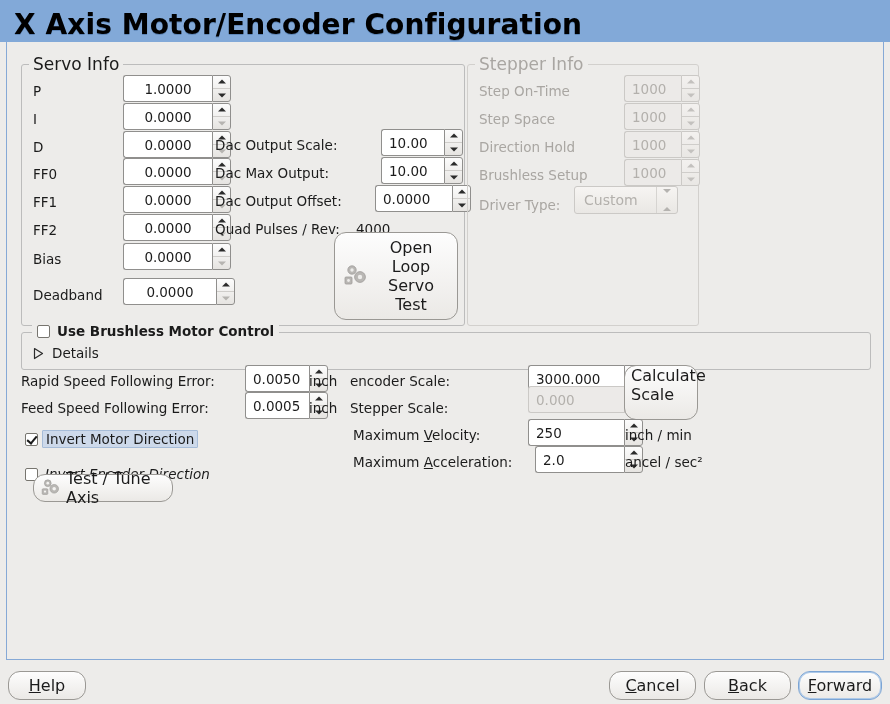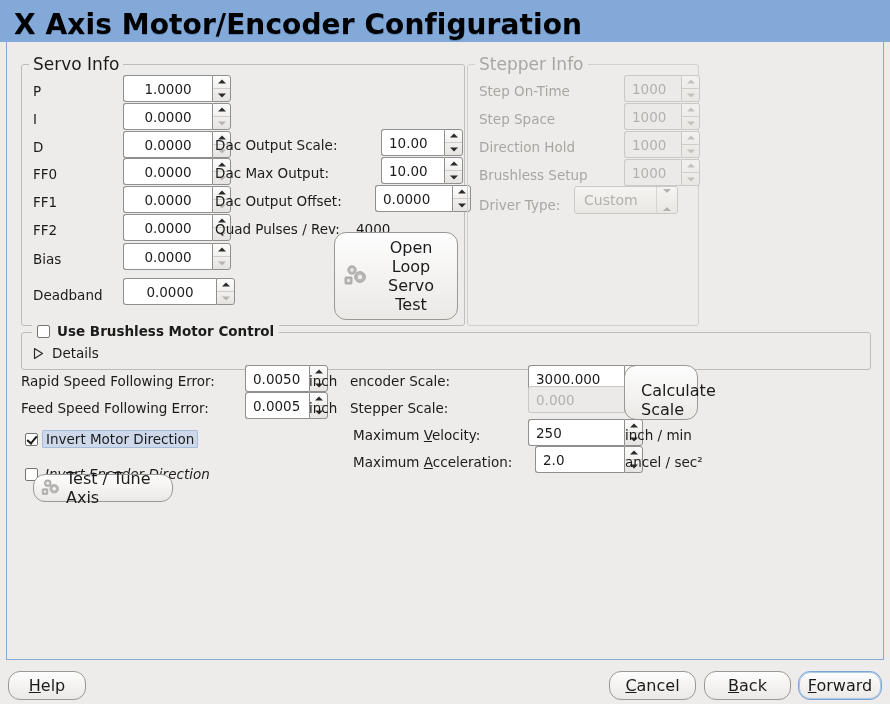--- a/index.html
+++ b/index.html
@@ -434,21 +434,21 @@
 
     <div class="lbl" style="left:343px;top:358px;">Stepper Scale:</div>
     <div class="spin off" style="left:499px;top:344px;width:115px;">
       <div class="ent">0.000</div>
       <div class="btns">
           <div class="a up"></div>
           <div class="a dn"></div>
         </div>
     </div>
 
-    <div class="btn" style="left:617px;top:323px;width:74px;height:55px;flex-direction:column;align-items:flex-start;justify-content:flex-end;padding-left:16px;">
+    <div class="btn" style="left:617px;top:323px;width:74px;height:55px;flex-direction:column;align-items:flex-start;justify-content:flex-start;padding-left:6px;">
       <span>Calculate</span>
       <span>Scale</span>
     </div>
 
     <div class="lbl" style="left:346px;top:385px;"><span>Maximum </span><u>V</u><span>elocity:</span></div>
     <div class="spin" style="left:499px;top:377px;width:115px;">
       <div class="ent">250</div>
       <div class="btns">
           <div class="a up"></div>
           <div class="a dn"></div>

